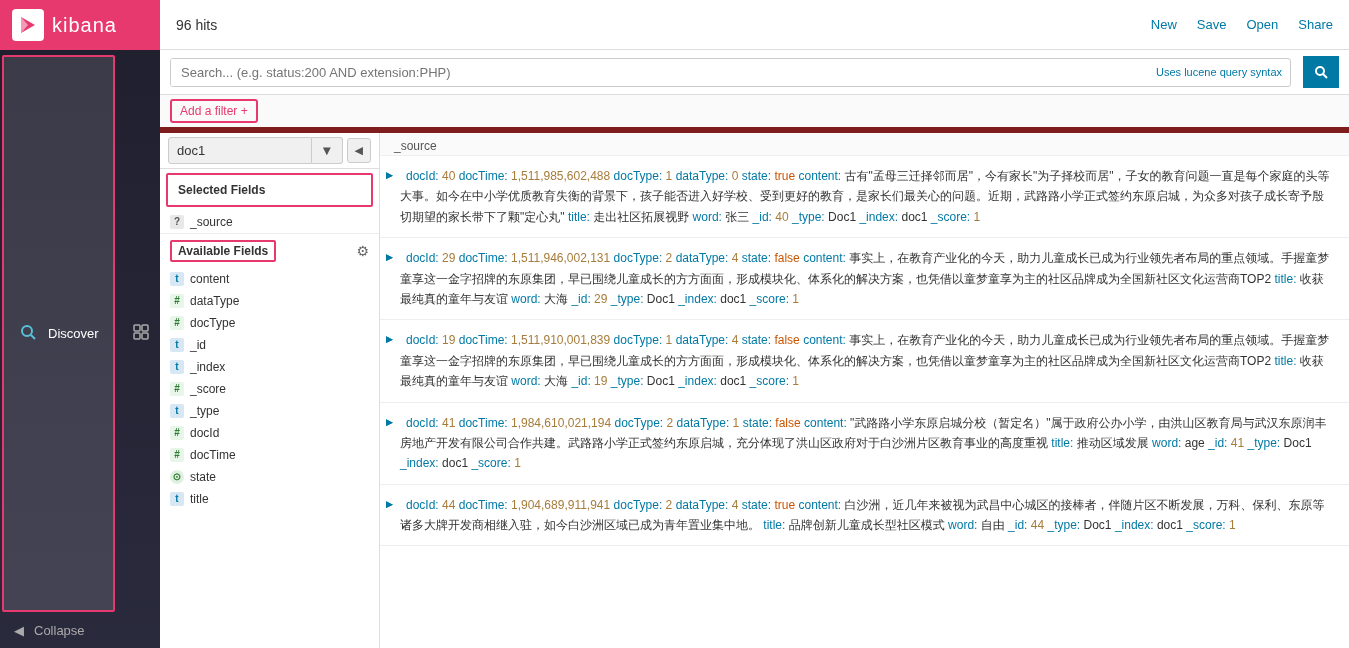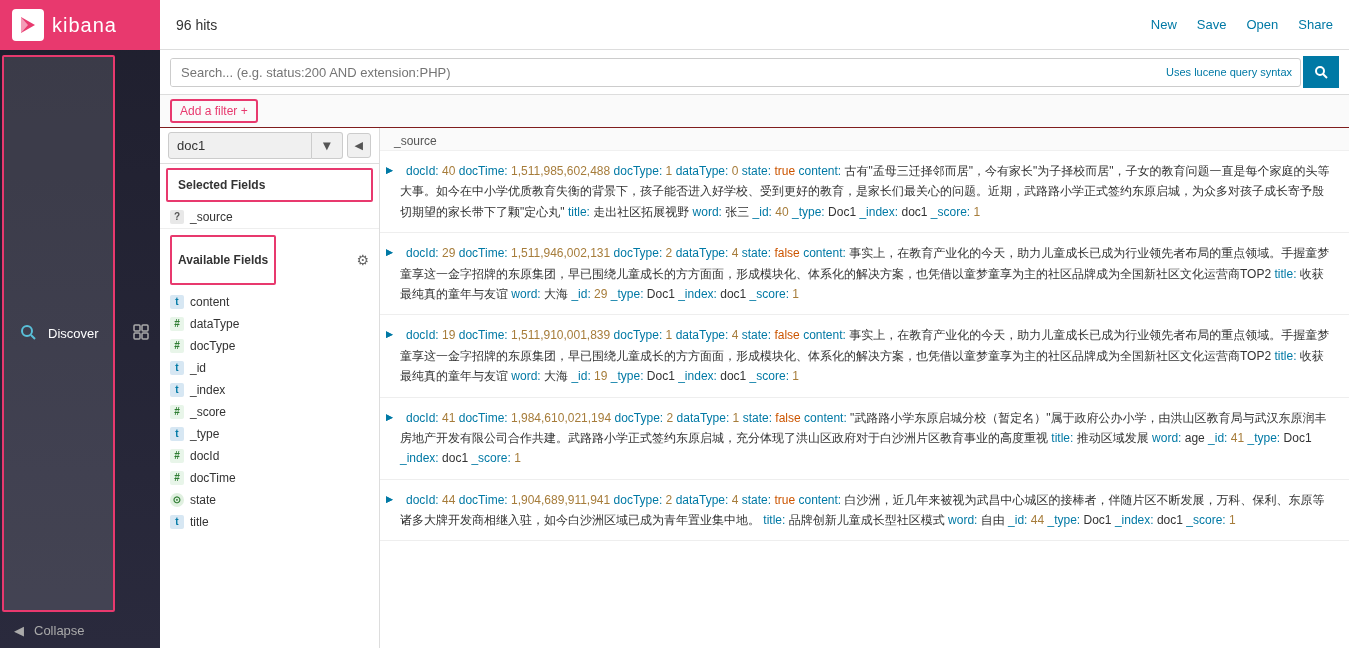--- a/index.html
+++ b/index.html
@@ -118,21 +118,21 @@
       text-decoration: none;
       font-size: 13px;
       cursor: pointer;
     }
     .search-bar-row {
       display: flex;
       align-items: center;
       background: #fff;
       border-bottom: 1px solid #ddd;
       padding: 6px 10px;
-      gap: 2px;
+      gap: 12px;
       flex-shrink: 0;
     }
     .search-input-wrap {
       flex: 1;
       display: flex;
       align-items: center;
       border: 1px solid #ccc;
       border-radius: 3px;
       overflow: hidden;
     }
@@ -159,21 +159,21 @@
       cursor: pointer;
       display: flex;
       align-items: center;
       justify-content: center;
       font-size: 14px;
     }
     .filter-row {
       display: flex;
       align-items: center;
       padding: 4px 10px;
-      border-bottom: 1px solid #7f1d1d;
+      border-bottom: 6px solid #7f1d1d;
       background: #fafafa;
       flex-shrink: 0;
     }
     .add-filter-btn {
       border: 2px solid #e8396e;
       color: #e8396e;
       background: transparent;
       border-radius: 3px;
       padding: 3px 8px;
       font-size: 12px;
@@ -278,21 +278,21 @@
       align-items: center;
       justify-content: space-between;
       padding: 6px 10px;
       border-top: 1px solid #eee;
     }
     .available-header-label {
       font-weight: 600;
       font-size: 12px;
       color: #333;
       border: 2px solid #e8396e;
-      padding: 16px 6px;
+      padding: 2px 6px;
       border-radius: 2px;
     }
     .available-header-gear {
       color: #666;
       cursor: pointer;
       font-size: 14px;
     }
     .popular-label {
       padding: 4px 10px;
       font-size: 11px;

